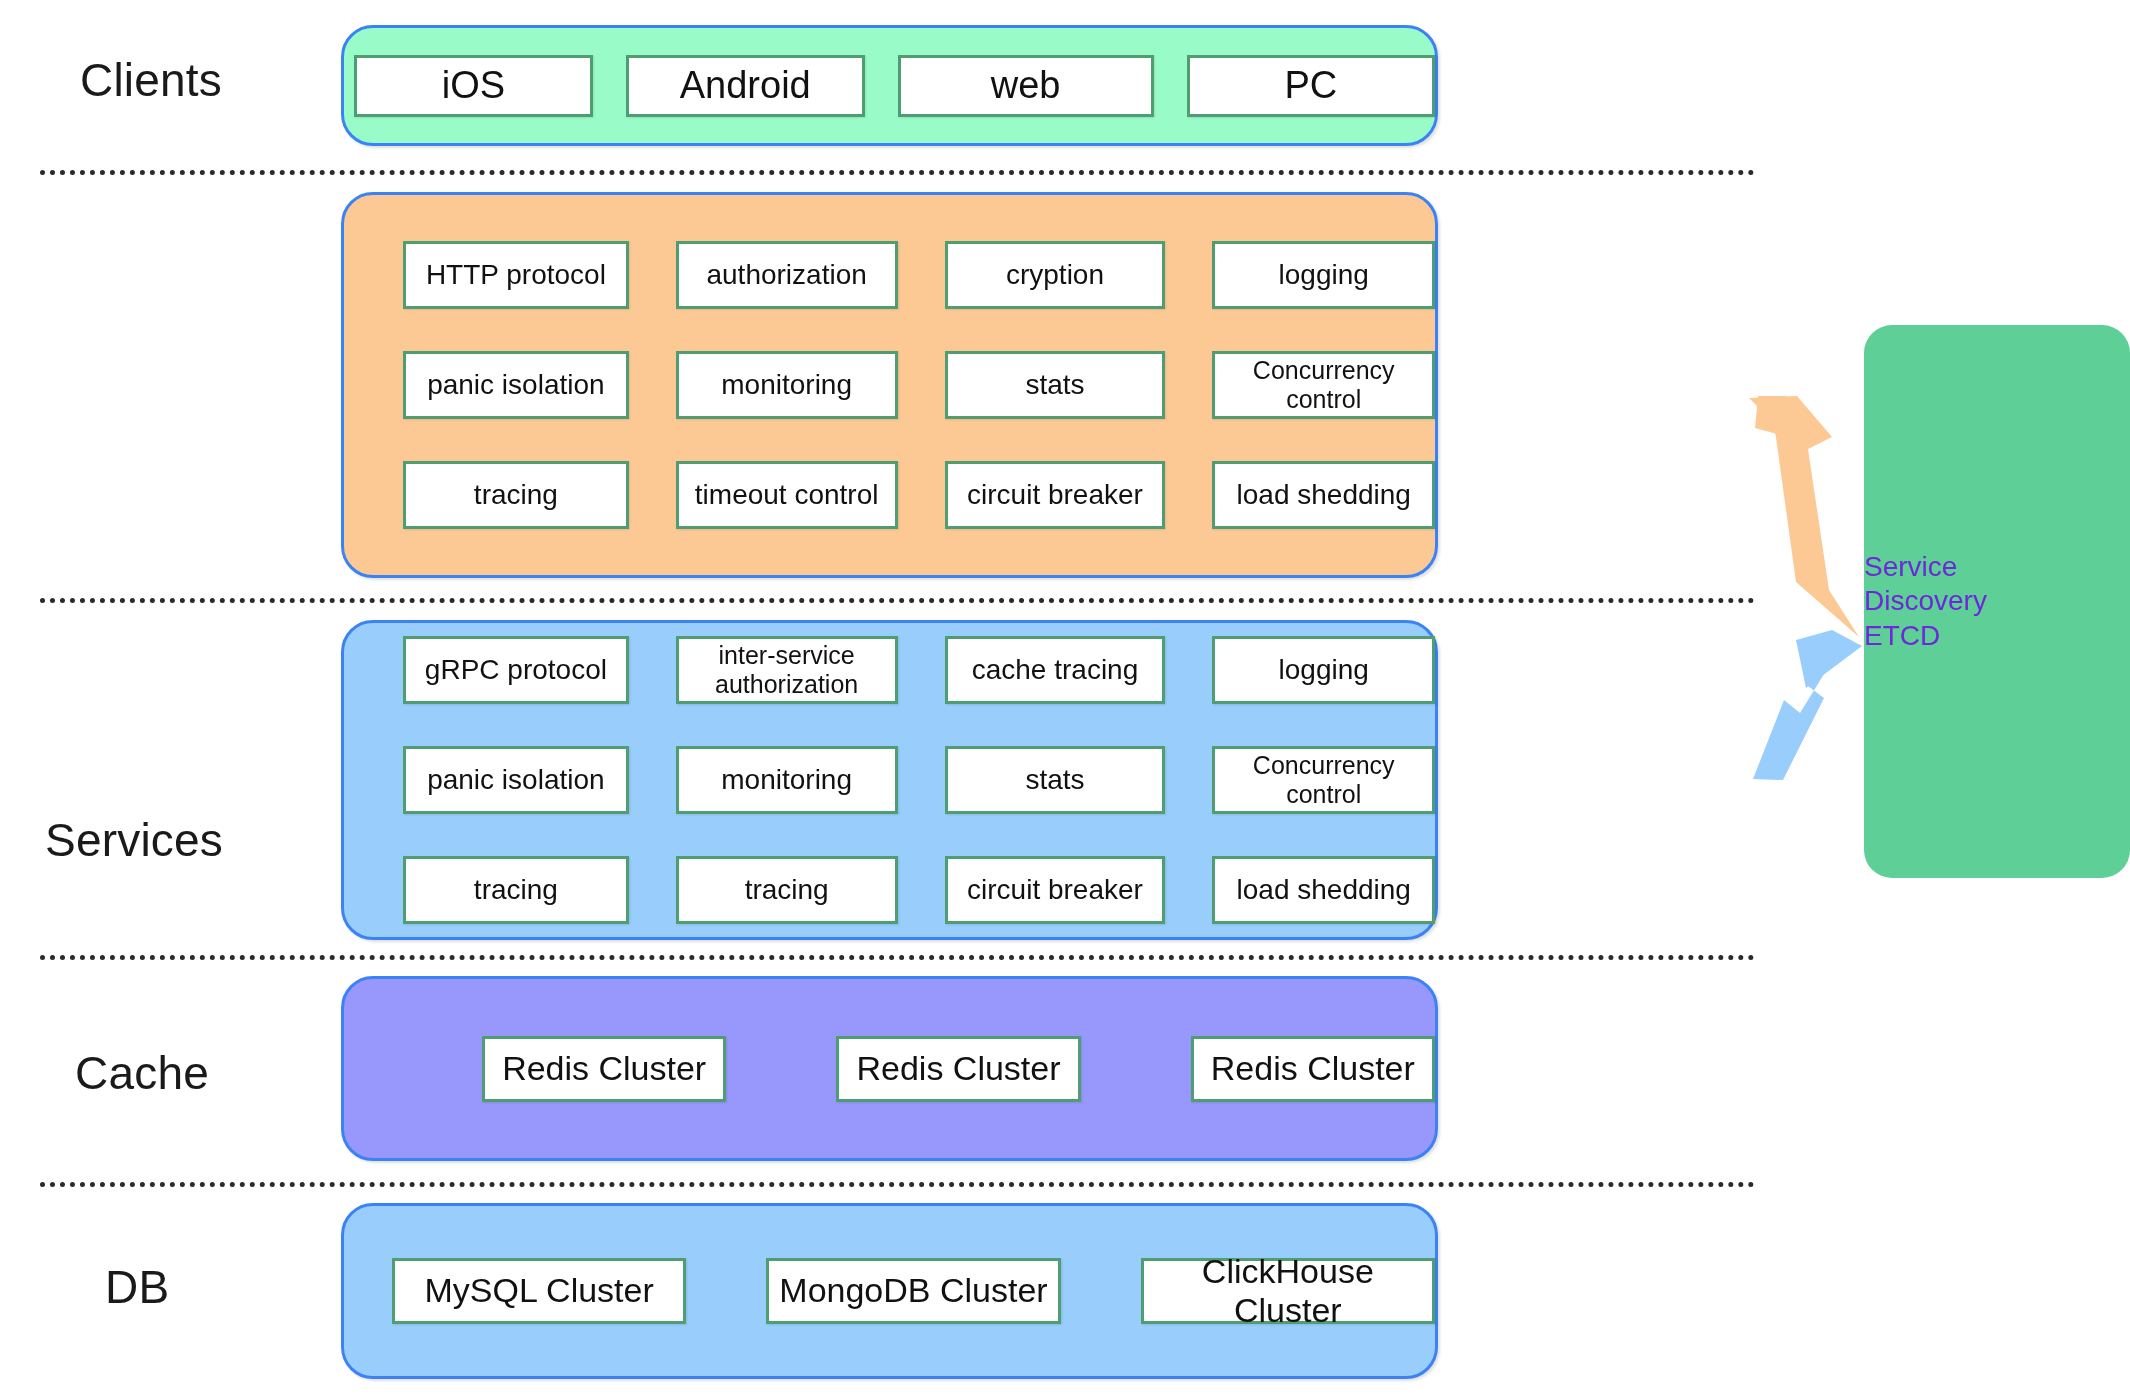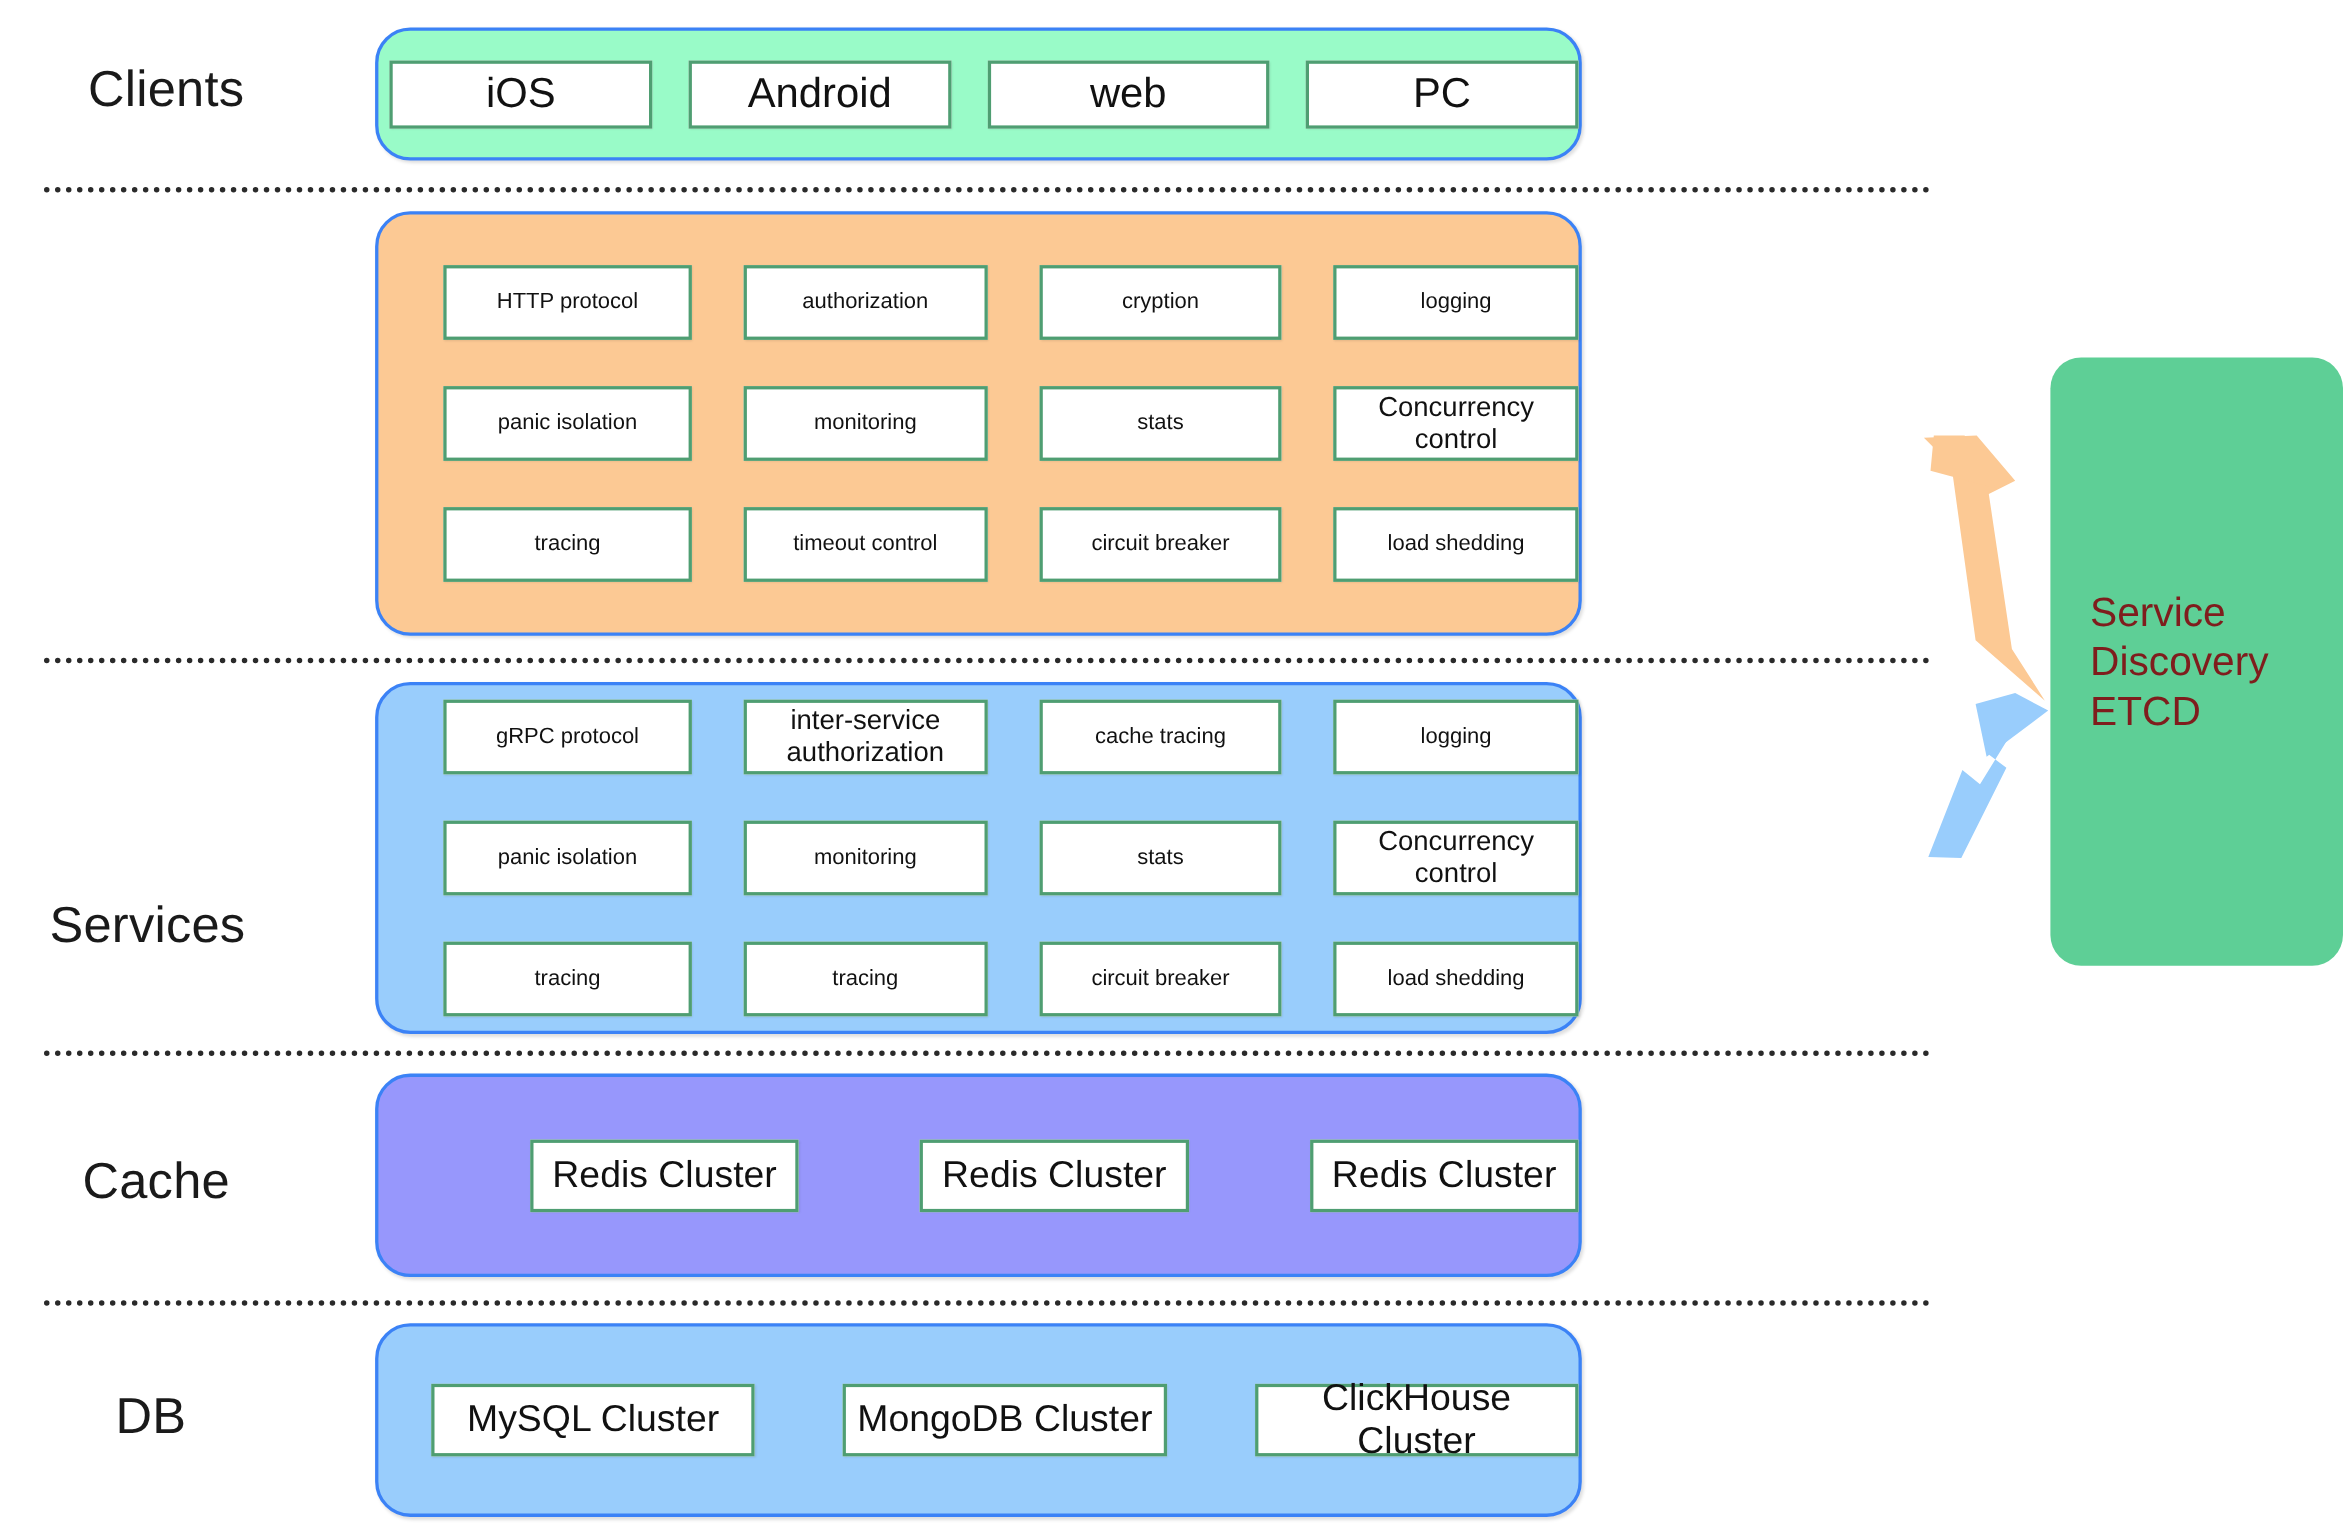--- a/index.html
+++ b/index.html
@@ -79,21 +79,21 @@
   
   #band-clients { left: 341px; top: 25px; width: 1097px; height: 121px; background: #99fbc8; }
   #band-clients .cell {
     height: 62px;
     font-size: 38px;
   }
 
   #band-api { left: 341px; top: 192px; width: 1097px; height: 386px; background: #fcc994; }
   #band-api .cell, #band-services .cell {
     height: 68px;
-    font-size: 20px;
+    font-size: 28px;
   }
   #band-api .cell.small, #band-services .cell.small { font-size: 25px; }
 
   #band-services { left: 341px; top: 620px; width: 1097px; height: 320px; background: #99cdfc; }
 
   #band-cache { left: 341px; top: 976px; width: 1097px; height: 185px; background: #9797fc; }
   #band-cache .cell { height: 66px; font-size: 34px; }
 
   #band-db { left: 341px; top: 1203px; width: 1097px; height: 176px; background: #99cdfc; }
   #band-db .cell { height: 66px; font-size: 34px; }
@@ -105,24 +105,23 @@
     top: 325px;
     width: 266px;
     height: 553px;
     background: #5ecf96;
     border-radius: 28px;
     box-sizing: border-box;
     display: flex;
     align-items: center;
   }
   #etcd .etcd-label {
-    color: #7f1d1d;
-    font-size: 37px;
+    color: #6d28d9;
+    font-size: 28px;
     line-height: 1.22;
-    padding-left: 36px;
     white-space: pre-line;
   }
 
   
   #arrows {
     position: absolute;
     left: 0; top: 0;
     width: 2130px; height: 1394px;
     pointer-events: none;
   }

